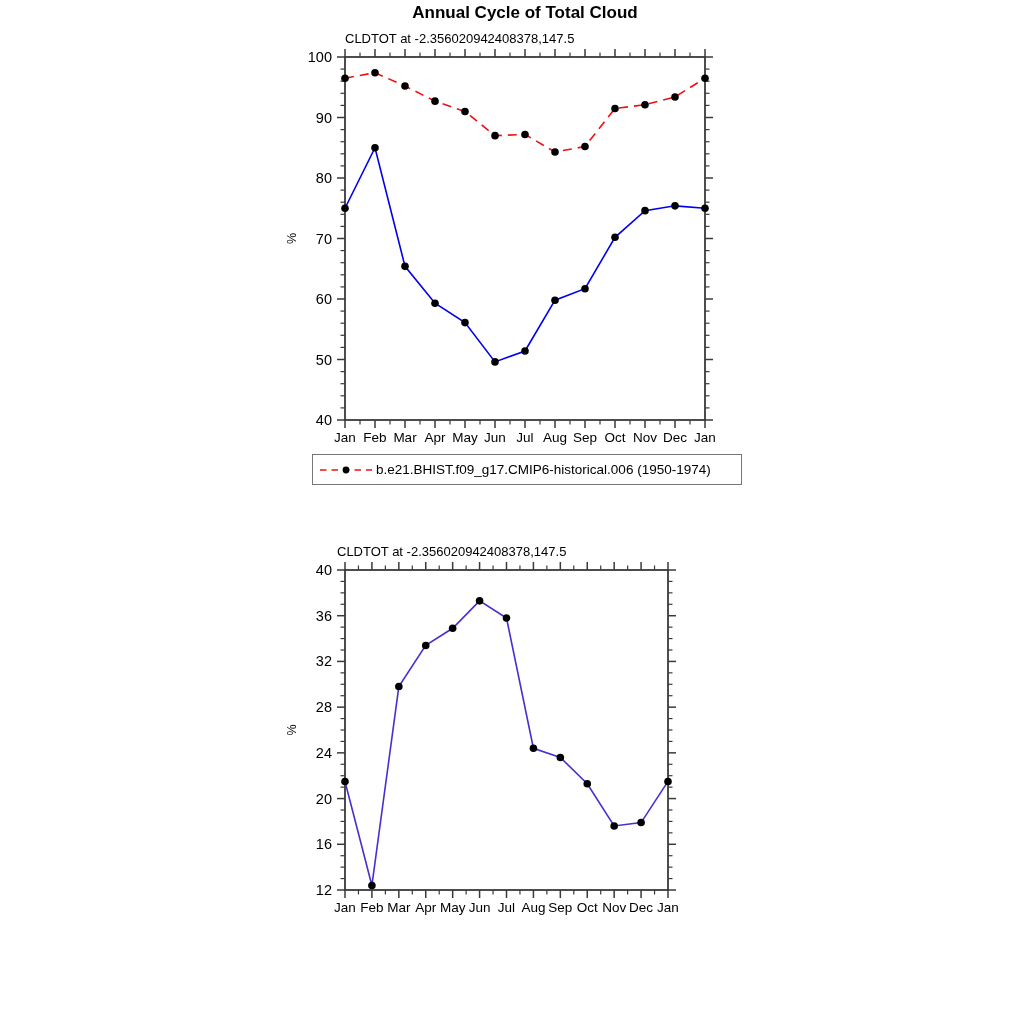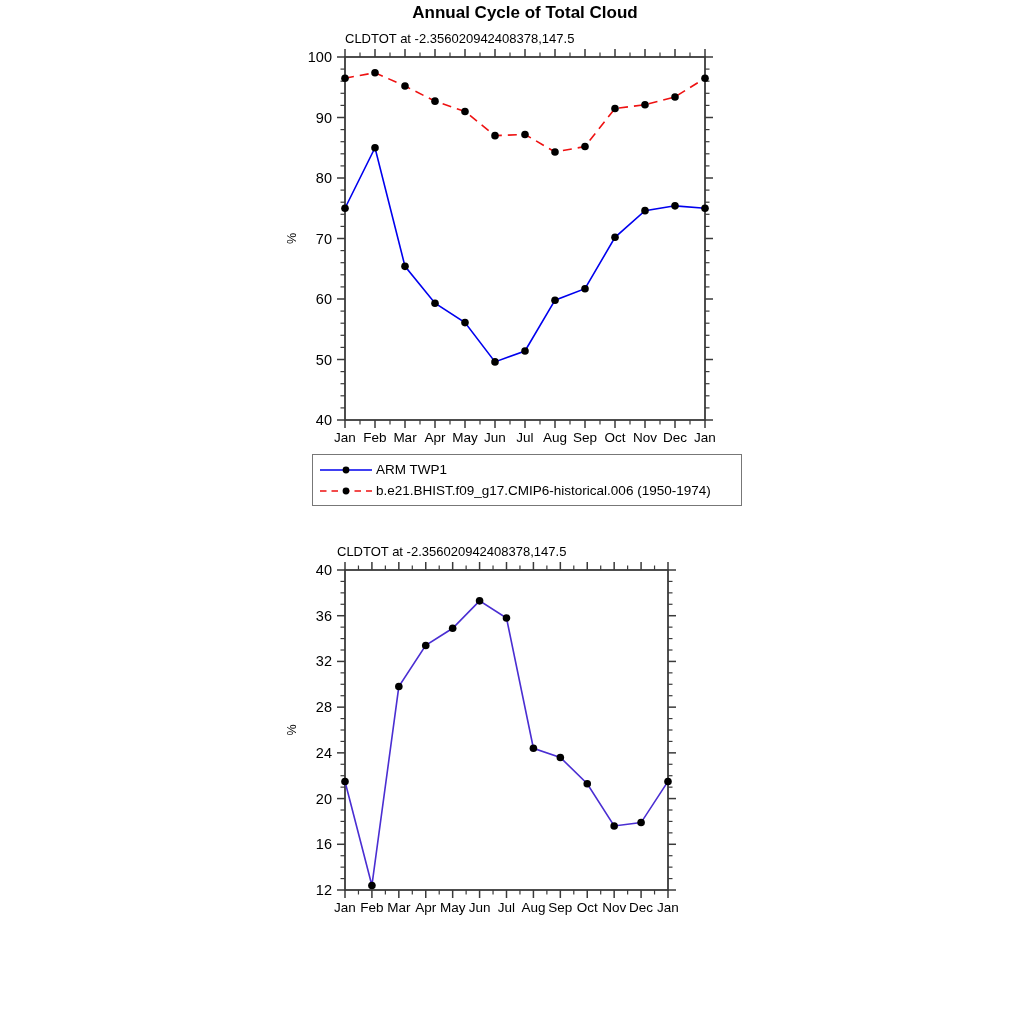--- a/index.html
+++ b/index.html
@@ -215,27 +215,20 @@
       <circle cx="585" cy="146.53999999999996" r="3.8" fill="#000000"></circle>
       <circle cx="615" cy="108.425" r="3.8" fill="#000000"></circle>
       <circle cx="645" cy="104.79500000000004" r="3.8" fill="#000000"></circle>
       <circle cx="675" cy="96.92999999999996" r="3.8" fill="#000000"></circle>
       <circle cx="705" cy="78.175" r="3.8" fill="#000000"></circle>
     </svg>
 
   <div id="legend">
       <div class="legend-row">
         <svg class="legend-sample" width="54" height="14">
-          <line x1="1" y1="7" x2="53" y2="7" stroke="#0000ee" stroke-width="1.6"></line>
-          <circle cx="27" cy="7" r="3.4" fill="#000000"></circle>
-        </svg>
-        <span class="legend-label">ARM TWP1</span>
-      </div>
-      <div class="legend-row">
-        <svg class="legend-sample" width="54" height="14">
           <line x1="1" y1="7" x2="53" y2="7" stroke="#ee1111" stroke-width="1.6" stroke-dasharray="6.5 5"></line>
           <circle cx="27" cy="7" r="3.4" fill="#000000"></circle>
         </svg>
         <span class="legend-label">b.e21.BHIST.f09_g17.CMIP6-historical.006 (1950-1974)</span>
       </div>
     </div>
 
 
   <div id="bottom-subtitle" class="sub-title">CLDTOT at -2.356020942408378,147.5</div>
 

